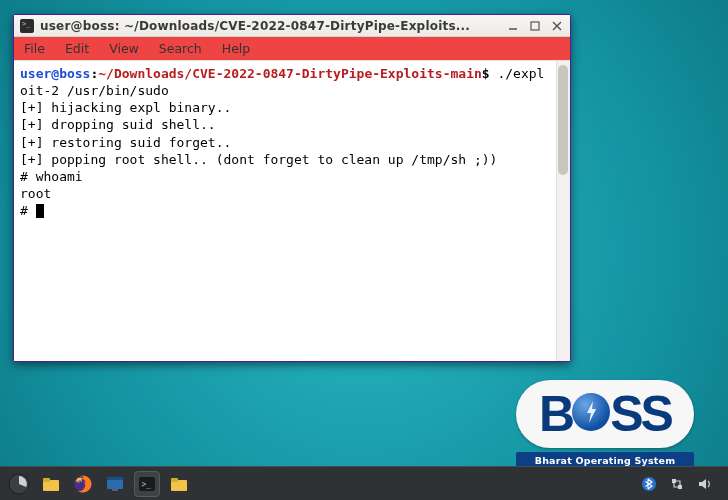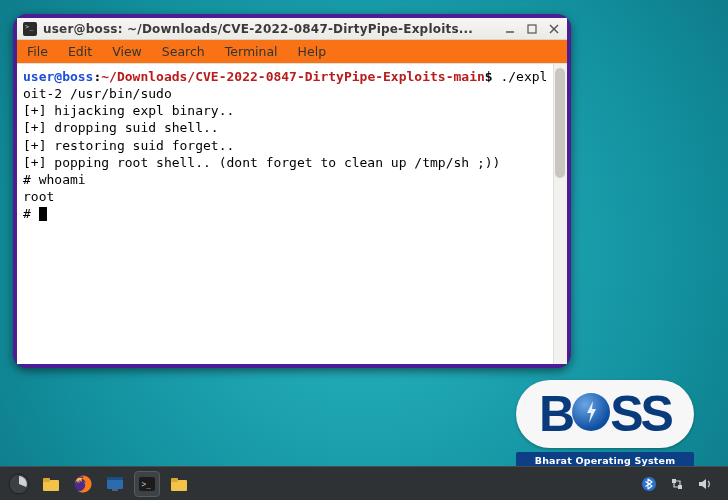--- a/index.html
+++ b/index.html
@@ -5,23 +5,23 @@
   * { margin: 0; padding: 0; box-sizing: border-box; }
   html, body { width: 728px; height: 500px; overflow: hidden; font-family: "DejaVu Sans", "Liberation Sans", sans-serif; }
   body { background: radial-gradient(circle at center, #2ab9c5 0%, #13919f 70%, #0e7c8b 100%); position: relative; }
 
   
   .window {
     position: absolute;
     top: 14px; left: 13px;
     width: 558px;
     background: #f0f0ef;
-    border: 4px solid #4c1d95;
+    border: 1px solid #4c1d95;
     box-shadow: 0 3px 10px rgba(0,0,0,0.5);
-    border-radius: 14px;
+    border-radius: 2px;
   }
   .titlebar {
     height: 22px;
     display: flex;
     align-items: center;
     padding: 0 4px 0 6px;
     background: linear-gradient(#f7f6f5,#eceae4);
     border-bottom: 1px solid #d4d2cc;
     font-size: 12px;
     color: #3a3a3a;
@@ -49,21 +49,21 @@
     font-size: 10px;
     color:#4a4a4a;
     cursor:pointer;
   }
   .winbtn svg { display:block; }
 
   .menubar {
     height: 24px;
     display: flex; align-items: center;
     padding: 0 4px;
-    background: #f97316;
+    background: #ef4444;
     border-bottom: 1px solid #e3e1da;
     font-size: 12.5px;
     gap: 0;
   }
   .menuitem { padding: 3px 10px; color:#333; cursor:pointer; }
   .menuitem:first-child{padding-left:6px;}
 
   .term-body-wrap { position:relative; }
   .term-body {
     background: #ffffff;
@@ -162,21 +162,20 @@
           <line x1="9" y1="1" x2="1" y2="9" stroke="#555" stroke-width="1.4"></line>
         </svg>
     </div>
   </div>
 
   <div class="menubar">
     <span class="menuitem">File</span>
     <span class="menuitem">Edit</span>
     <span class="menuitem">View</span>
     <span class="menuitem">Search</span>
-    <span class="menuitem">Terminal</span>
     <span class="menuitem">Help</span>
   </div>
 
   <div class="term-body-wrap">
     <div class="term-body"><span class="prompt-user">user@boss</span><span class="prompt-sym">:</span><span class="prompt-path">~/Downloads/CVE-2022-0847-DirtyPipe-Exploits-main</span><span class="prompt-sym">$</span><span> ./expl</span>
 <span>oit-2 /usr/bin/sudo</span>
 <span>[+] hijacking expl binary..</span>
 <span>[+] dropping suid shell..</span>
 <span>[+] restoring suid forget..</span>
 <span>[+] popping root shell.. (dont forget to clean up /tmp/sh ;))</span>

